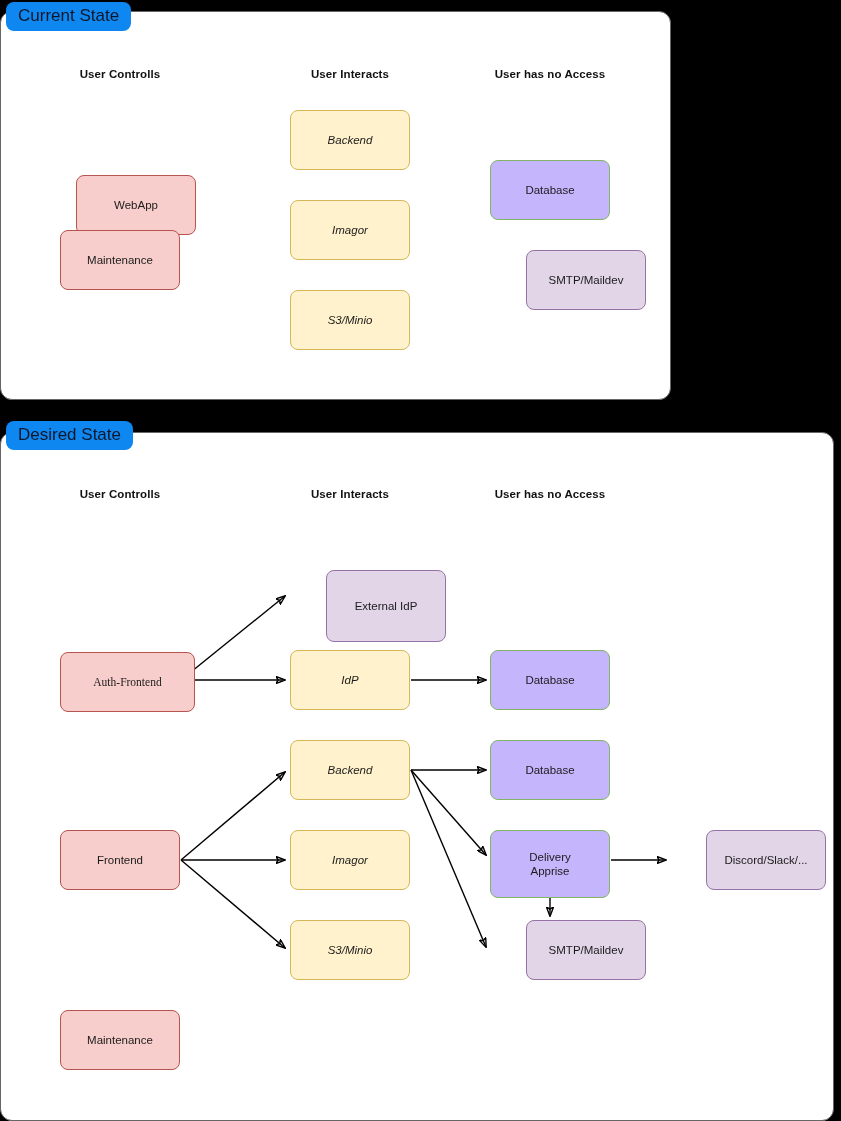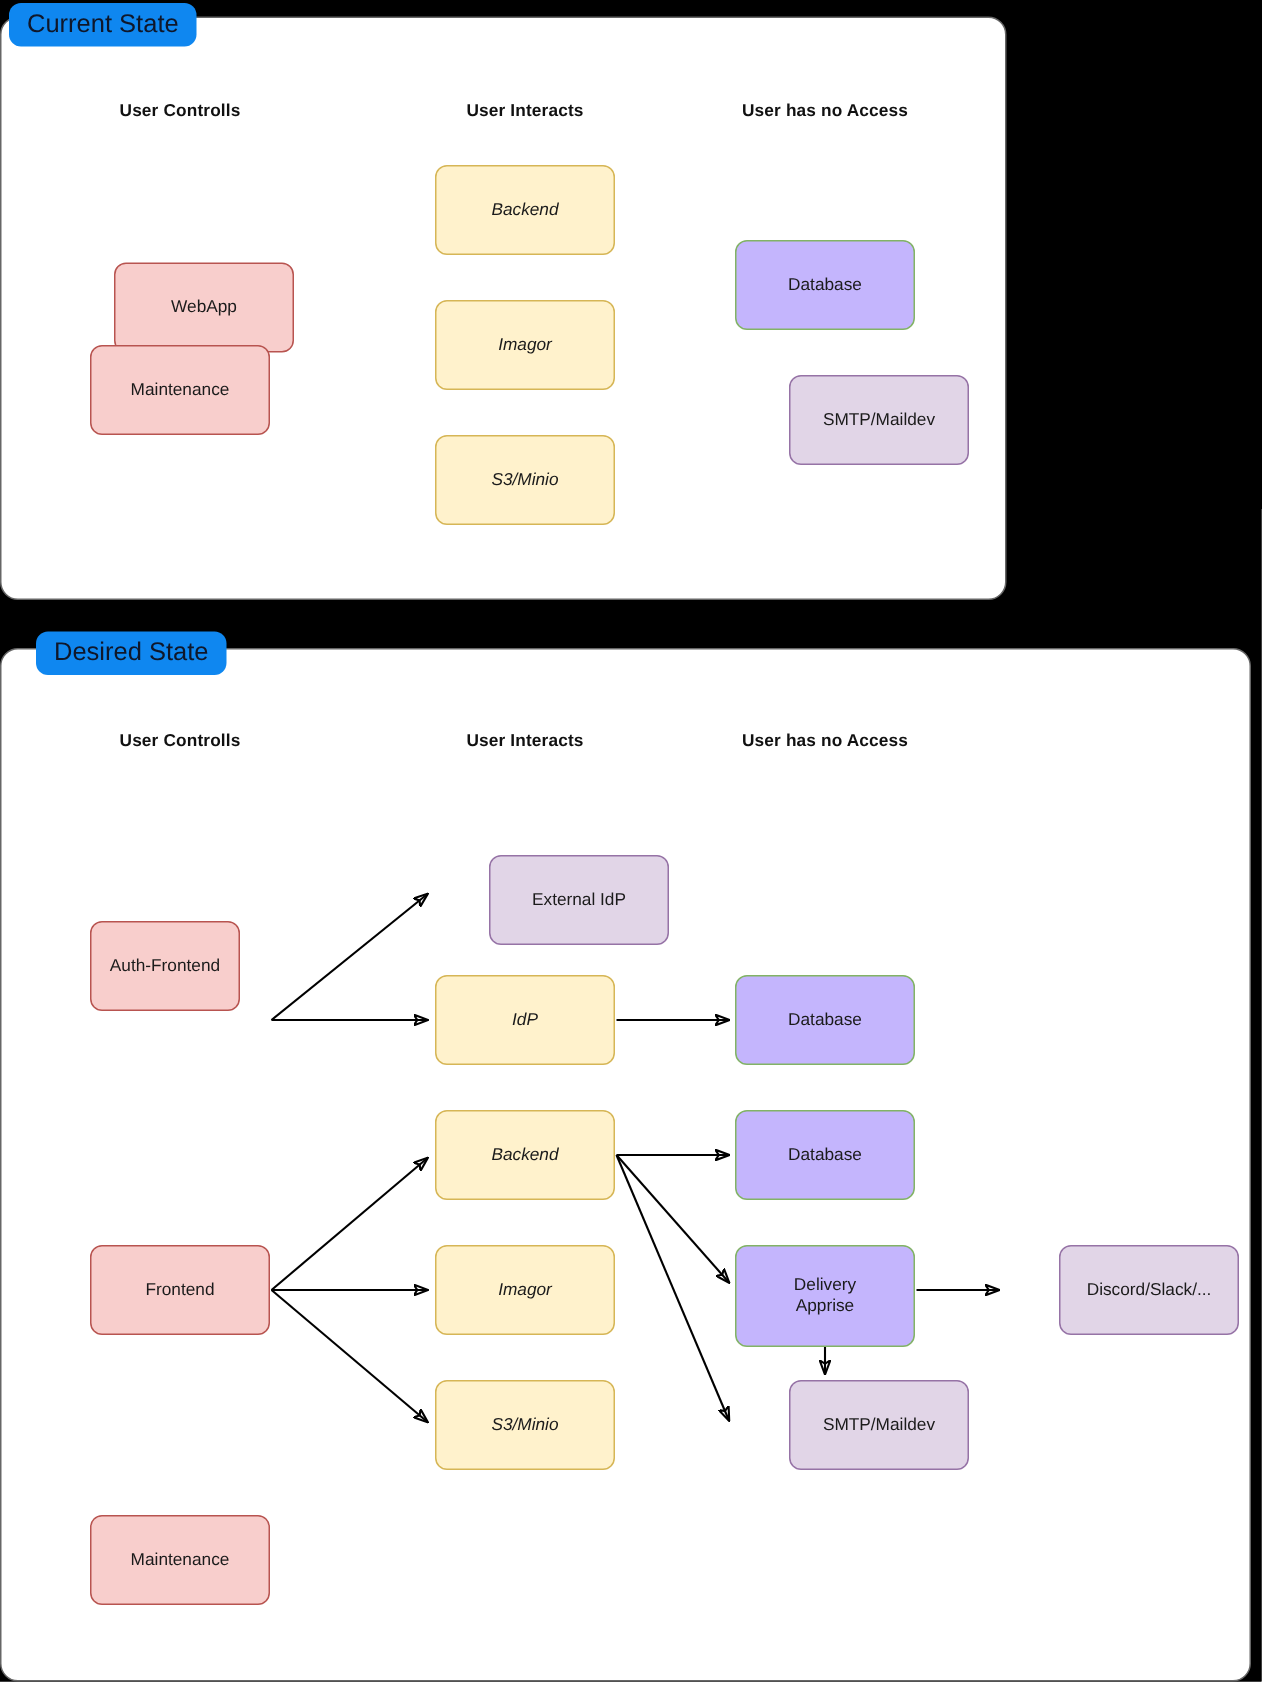--- a/index.html
+++ b/index.html
@@ -16,21 +16,21 @@
   #panel-desired{left:0px;top:432px;width:834px;height:689px;}
 
   .panel-tab{
     position:absolute;background:#0f87f0;color:#0f172a;
     border-radius:8px;padding:4px 12px 5px 12px;
     font-size:17px;line-height:20px;white-space:nowrap;
     font-family:"Liberation Sans", sans-serif;
     z-index:30;
   }
   #tab-current{left:6px;top:2px;}
-  #tab-desired{left:24px;top:421px;}
+  #tab-desired{left:6px;top:421px;}
 
   .col-head{
     position:absolute;font-size:11.5px;font-weight:bold;color:#111111;
     text-align:center;white-space:nowrap;transform:translateX(-50%);
     letter-spacing:0.1px;
   }
 
   .node{
     position:absolute;box-sizing:border-box;border-radius:8px;
     border-width:1px;border-style:solid;
@@ -112,24 +112,24 @@
 
   <line x1="411" y1="770" x2="486" y2="855" marker-end="url(#ah)"></line>
 
   <line x1="411" y1="770" x2="486" y2="947" marker-end="url(#ah)"></line>
 
   <line x1="550" y1="891" x2="550" y2="916" marker-end="url(#ah)"></line>
 
   <line x1="611" y1="860" x2="666" y2="860" marker-end="url(#ah)"></line>
 </svg>
 
-<div class="node n-red" style="left:60px;top:614px;width:100px;height:60px;">
+<div class="node n-red" style="left:60px;top:652px;width:135px;height:60px;font-family:Liberation Serif, serif;">
   <span class="lbl">Auth-Frontend</span>
 </div>
-<div class="node n-purple" style="left:290px;top:570px;width:120px;height:60px;text-align:center;">
+<div class="node n-purple" style="left:290px;top:570px;width:120px;height:72px;text-align:center;">
   <span class="lbl">External IdP</span>
 </div>
 <div class="node n-yellow" style="left:290px;top:650px;width:120px;height:60px;">
   <span class="lbl">IdP</span>
 </div>
 <div class="node n-green" style="left:490px;top:650px;width:120px;height:60px;">
   <span class="lbl">Database</span>
 </div>
 
 <div class="node n-red" style="left:60px;top:830px;width:120px;height:60px;">

